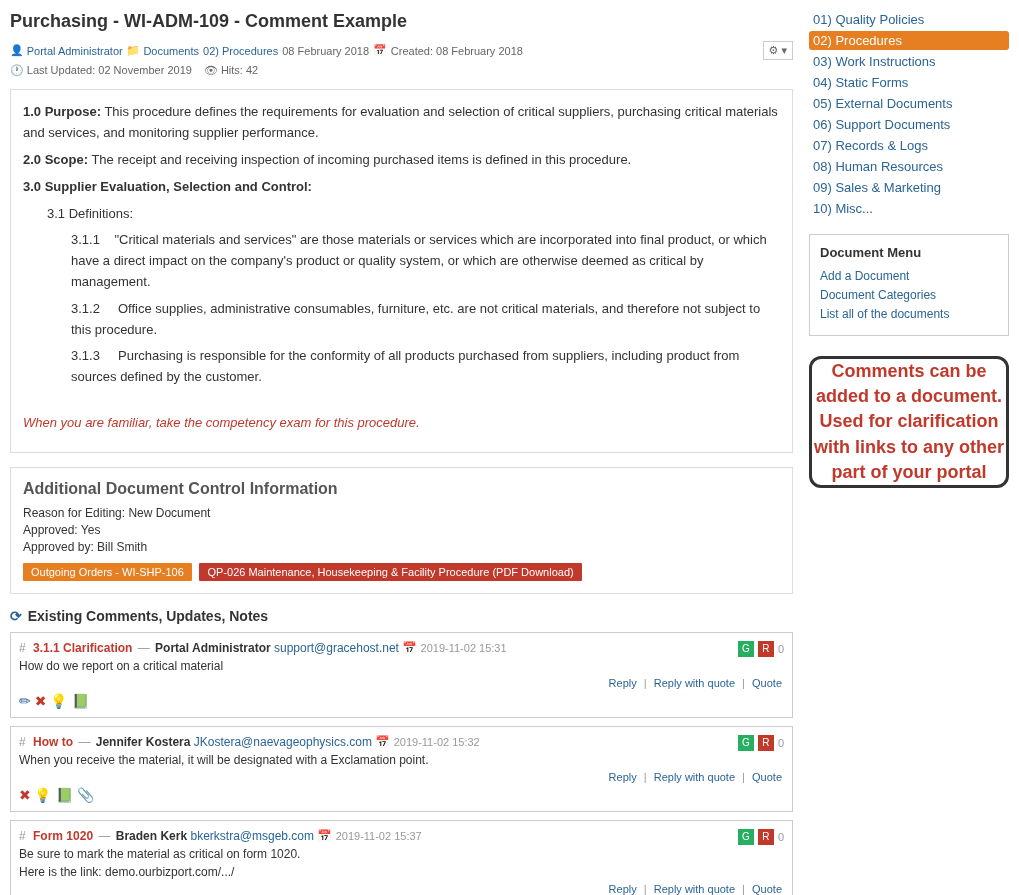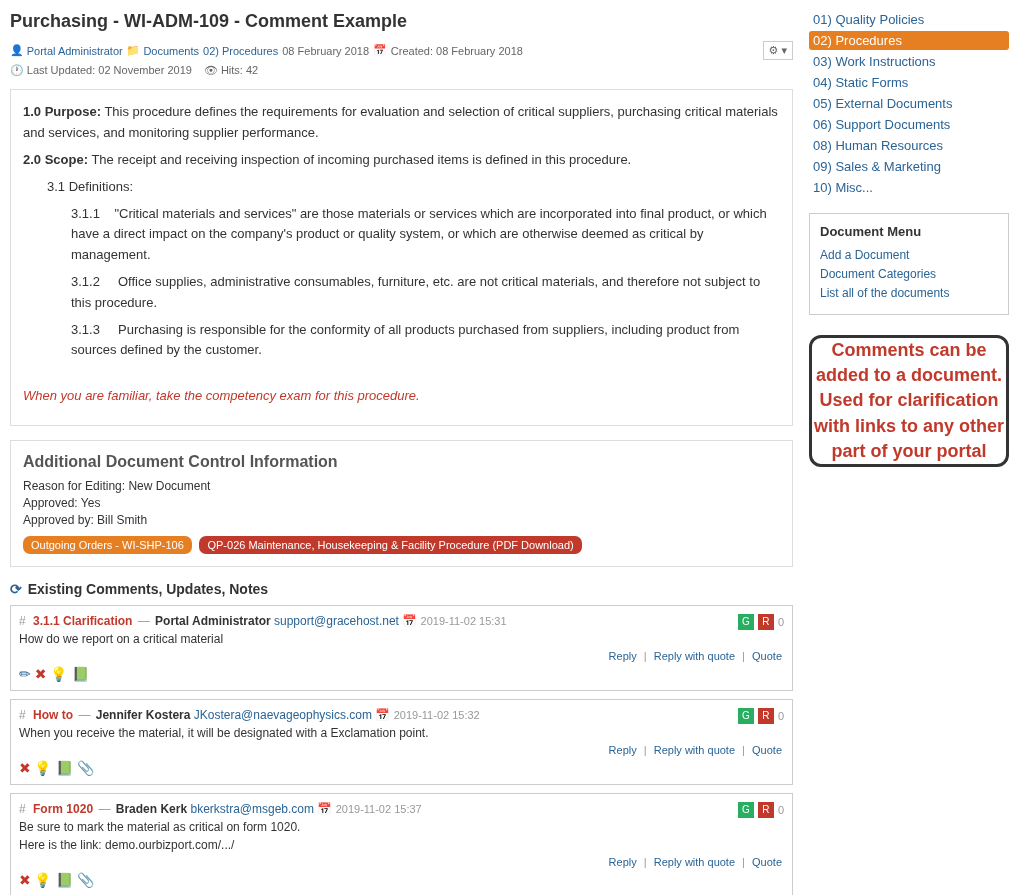--- a/index.html
+++ b/index.html
@@ -23,21 +23,21 @@
     .content-body p { margin-bottom: 6px; }
     .content-body strong { font-weight: bold; }
     .content-body .indent1 { margin-left: 24px; }
     .content-body .indent2 { margin-left: 48px; }
     .competency-note { color: #c0392b; font-style: italic; margin-top: 25px; }
 
     .doc-control-section { border: 1px solid #ddd; padding: 12px; margin-bottom: 14px; }
     .doc-control-section h2 { font-size: 16px; color: #555; margin-bottom: 8px; }
     .doc-control-section p { font-size: 12px; margin-bottom: 3px; }
 
-    .tag-btn { display: inline-block; padding: 3px 8px; border-radius: 7px; font-size: 11px; color: #fff; margin-right: 4px; margin-top: 6px; cursor: pointer; }
+    .tag-btn { display: inline-block; padding: 3px 8px; border-radius: 1px; font-size: 11px; color: #fff; margin-right: 4px; margin-top: 6px; cursor: pointer; }
     .tag-orange { background: #e67e22; }
     .tag-red-dark { background: #c0392b; }
 
     .comments-section { margin-top: 10px; }
     .comments-header { font-size: 14px; font-weight: bold; color: #333; margin-bottom: 8px; display: flex; align-items: center; gap: 6px; }
     .comments-header .refresh-icon { color: #2a6496; font-size: 14px; }
 
     .comment-box { border: 1px solid #ccc; margin-bottom: 8px; padding: 8px; position: relative; }
     .comment-box .comment-header { font-size: 12px; margin-bottom: 4px; }
     .comment-box .comment-header .comment-num { color: #999; margin-right: 4px; }
@@ -117,20 +117,23 @@
 
     <div class="content-body">
       <p>
         <strong>1.0 Purpose:</strong>
         <span>This procedure defines the requirements for evaluation and selection of critical suppliers, purchasing critical materials and services, and monitoring supplier performance.</span>
       </p>
       <p>
         <strong>2.0 Scope:</strong>
         <span>The receipt and receiving inspection of incoming purchased items is defined in this procedure.</span>
       </p>
+      <p>
+        <strong>3.0 Supplier Evaluation, Selection and Control:</strong>
+      </p>
       <p class="indent1">3.1 Definitions:</p>
       <p class="indent2">
         <span>3.1.1</span>&nbsp;&nbsp;&nbsp;
         <span>"Critical materials and services" are those materials or services which are incorporated into final product, or which have a direct impact on the company's product or quality system, or which are otherwise deemed as critical by management.</span>
       </p>
       <p class="indent2">
         <span>3.1.2</span>&nbsp;&nbsp;&nbsp;&nbsp;
         <span>Office supplies, administrative consumables, furniture, etc. are not critical materials, and therefore not subject to this procedure.</span>
       </p>
       <p class="indent2">
@@ -273,20 +276,23 @@
         <li>
           <a>04) Static Forms</a>
         </li>
         <li>
           <a>05) External Documents</a>
         </li>
         <li>
           <a>06) Support Documents</a>
         </li>
         <li>
+          <a>07) Records &amp; Logs</a>
+        </li>
+        <li>
           <a>08) Human Resources</a>
         </li>
         <li>
           <a>09) Sales &amp; Marketing</a>
         </li>
         <li>
           <a>10) Misc...</a>
         </li>
       </ul>
     </nav>

